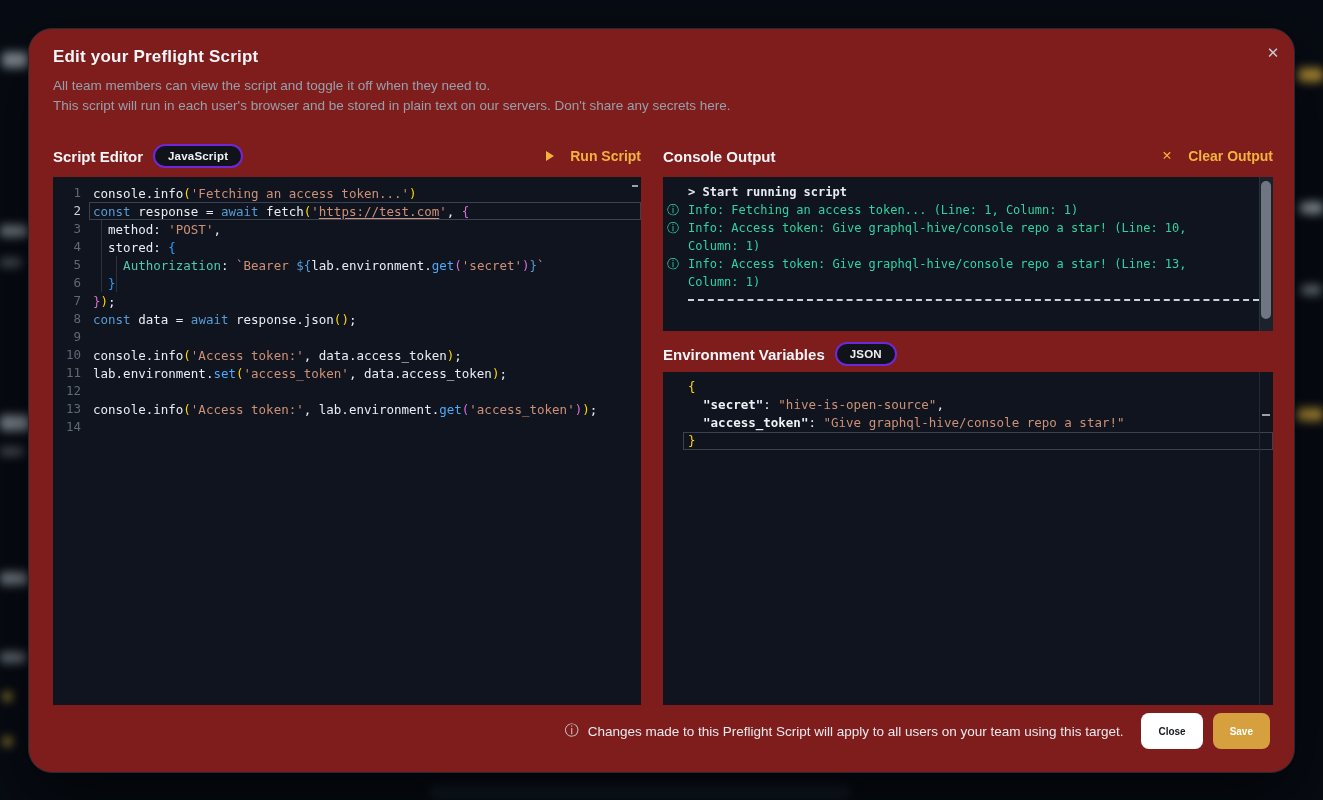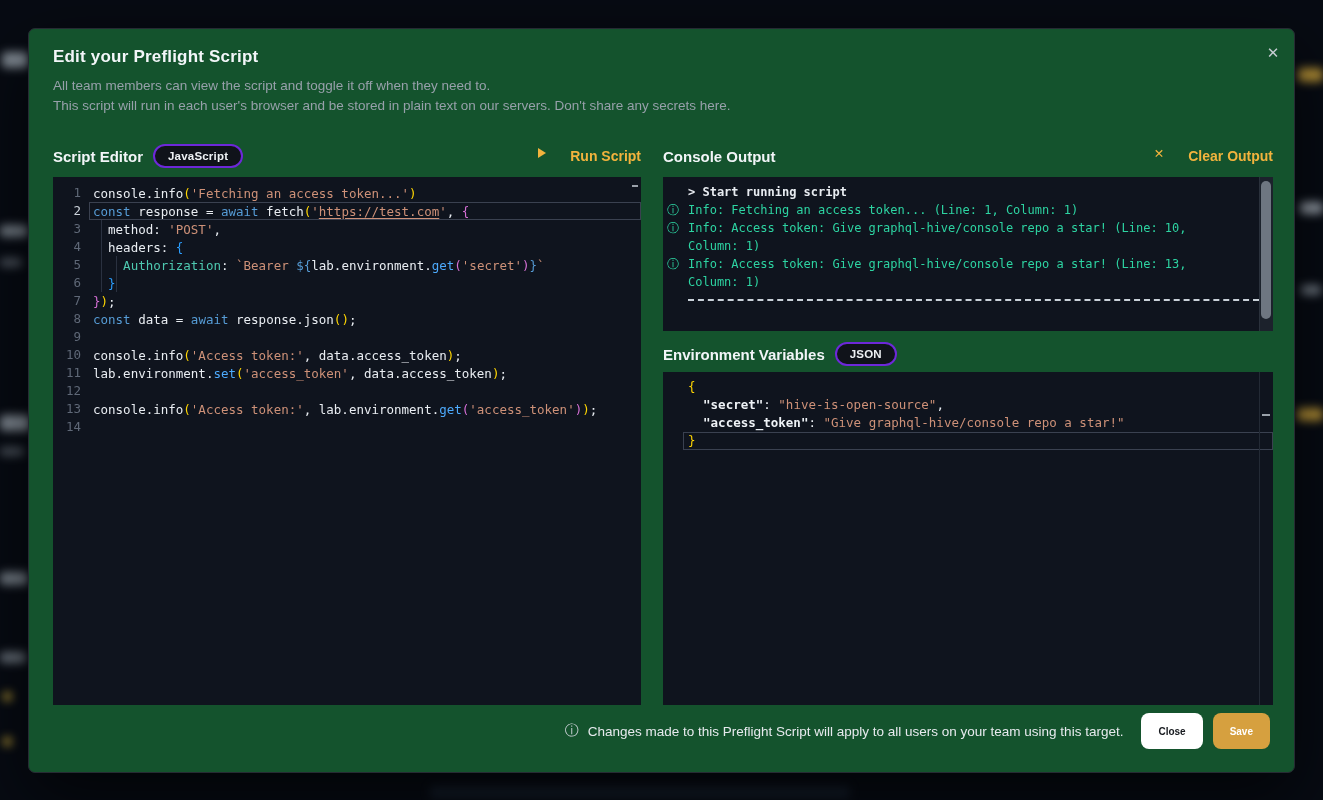--- a/index.html
+++ b/index.html
@@ -3,41 +3,41 @@
 <meta charset="utf-8">
 <style>
   * { margin:0; padding:0; box-sizing:border-box; }
   html,body { width:1323px; height:800px; overflow:hidden; }
   body { background:#070b13; font-family:"Liberation Sans", sans-serif; position:relative; }
 
   .blob { position:absolute; filter:blur(5px); border-radius:4px; opacity:.85; }
 
   .modal {
     position:absolute; left:28px; top:28px; width:1267px; height:745px;
-    background:#14532d; border:1px solid #262b33; border-radius:7px;
+    background:#7f1d1d; border:1px solid #262b33; border-radius:24px;
     box-shadow:0 24px 70px rgba(0,0,0,.65);
   }
 
   .modal-title { position:absolute; left:24px; top:18px; font-size:17px; font-weight:700; color:#f3f6f9; letter-spacing:.2px; }
   .modal-desc { position:absolute; left:24px; top:47px; font-size:13.5px; line-height:20px; color:#97a0aa; width:980px; }
   .modal-close {
     position:absolute; left:1230px; top:10px; width:28px; height:28px;
     background:none; border:none; color:#c6ccd2; font-size:15px; cursor:pointer;
     font-family:"Liberation Sans", sans-serif;
   }
 
   .col-header { position:absolute; display:flex; align-items:center; height:28px; }
   .section-title { font-size:15px; font-weight:700; color:#f2f5f8; }
   .badge {
     display:inline-flex; align-items:center; height:24px; padding:0 13px; margin-left:10px;
     border-radius:999px; border:2px solid #6d28d9; background:#10131a;
     color:#eef1f4; font-size:11.5px; font-weight:700; letter-spacing:.2px;
   }
   .accent-btn {
-    margin-left:auto; display:inline-flex; gap:24px;
+    margin-left:auto; display:inline-flex; align-items:center; gap:16px;
     background:none; border:none; cursor:pointer;
     color:#f2b33d; font-size:14px; font-weight:600; font-family:"Liberation Sans", sans-serif;
   }
   .play-icon { width:0; height:0; border-left:8px solid #f2b33d; border-top:5px solid transparent; border-bottom:5px solid transparent; }
   .x-icon { font-size:12.5px; font-weight:400; line-height:1; }
 
   .panel { position:absolute; background:#0f141e; overflow:hidden; }
 
   
   .ed-row { display:flex; height:18px; font-family:"DejaVu Sans Mono", monospace; font-size:12.5px; font-weight:500; line-height:18px; white-space:pre; }
@@ -117,21 +117,21 @@
       <span class="play-icon"></span>
       <span>Run Script</span>
     </button>
   </div>
   <div class="panel" style="left:24px; top:148px; width:588px; height:528px;" id="script-editor">
     <div class="ed-pad-top"></div>
     <div id="script-lines">
         <div class="ed-row"><span class="ln">1</span><span class="code"><span class="tk-pl">console.info</span><span class="tk-b1">(</span><span class="tk-str">'Fetching an access token...'</span><span class="tk-b1">)</span></span></div>
         <div class="ed-row"><span class="ln active">2</span><span class="code active"><span class="tk-kw">const</span><span class="tk-pl"> response = </span><span class="tk-kw">await</span><span class="tk-pl"> fetch</span><span class="tk-b1">(</span><span class="tk-str">'</span><span class="tk-lnk">https://test.com</span><span class="tk-str">'</span><span class="tk-pl">, </span><span class="tk-b2">{</span></span></div>
         <div class="ed-row"><span class="ln">3</span><span class="code"><span class="tk-pl">  method: </span><span class="tk-str">'POST'</span><span class="tk-pl">,</span></span></div>
-        <div class="ed-row"><span class="ln">4</span><span class="code"><span class="tk-pl">  headers: </span><span class="tk-b3">{</span></span></div>
+        <div class="ed-row"><span class="ln">4</span><span class="code"><span class="tk-pl">  stored: </span><span class="tk-b3">{</span></span></div>
         <div class="ed-row"><span class="ln">5</span><span class="code"><span class="tk-pl">    </span><span class="tk-prop">Authorization</span><span class="tk-pl">: </span><span class="tk-str">`Bearer </span><span class="tk-kw">${</span><span class="tk-pl">lab.environment.</span><span class="tk-fn">get</span><span class="tk-b2">(</span><span class="tk-str">'secret'</span><span class="tk-b2">)</span><span class="tk-kw">}</span><span class="tk-str">`</span></span></div>
         <div class="ed-row"><span class="ln">6</span><span class="code"><span class="tk-pl">  </span><span class="tk-b3">}</span></span></div>
         <div class="ed-row"><span class="ln">7</span><span class="code"><span class="tk-b2">}</span><span class="tk-b1">)</span><span class="tk-pl">;</span></span></div>
         <div class="ed-row"><span class="ln">8</span><span class="code"><span class="tk-kw">const</span><span class="tk-pl"> data = </span><span class="tk-kw">await</span><span class="tk-pl"> response.json</span><span class="tk-b1">()</span><span class="tk-pl">;</span></span></div>
         <div class="ed-row"><span class="ln">9</span><span class="code"></span></div>
         <div class="ed-row"><span class="ln">10</span><span class="code"><span class="tk-pl">console.info</span><span class="tk-b1">(</span><span class="tk-str">'Access token:'</span><span class="tk-pl">, data.access_token</span><span class="tk-b1">)</span><span class="tk-pl">;</span></span></div>
         <div class="ed-row"><span class="ln">11</span><span class="code"><span class="tk-pl">lab.environment.</span><span class="tk-fn">set</span><span class="tk-b1">(</span><span class="tk-str">'access_token'</span><span class="tk-pl">, data.access_token</span><span class="tk-b1">)</span><span class="tk-pl">;</span></span></div>
         <div class="ed-row"><span class="ln">12</span><span class="code"></span></div>
         <div class="ed-row"><span class="ln">13</span><span class="code"><span class="tk-pl">console.info</span><span class="tk-b1">(</span><span class="tk-str">'Access token:'</span><span class="tk-pl">, lab.environment.</span><span class="tk-fn">get</span><span class="tk-b2">(</span><span class="tk-str">'access_token'</span><span class="tk-b2">)</span><span class="tk-b1">)</span><span class="tk-pl">;</span></span></div>
         <div class="ed-row"><span class="ln">14</span><span class="code"></span></div>

